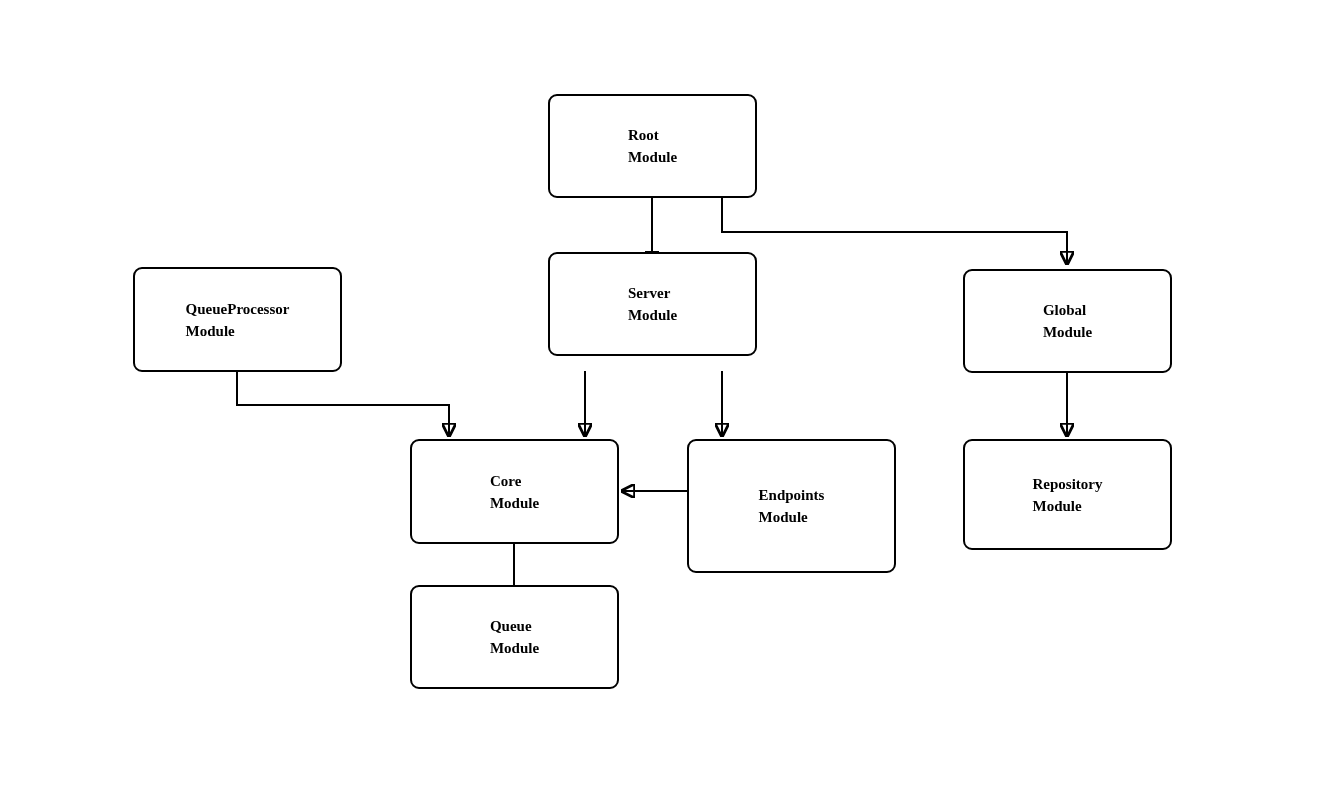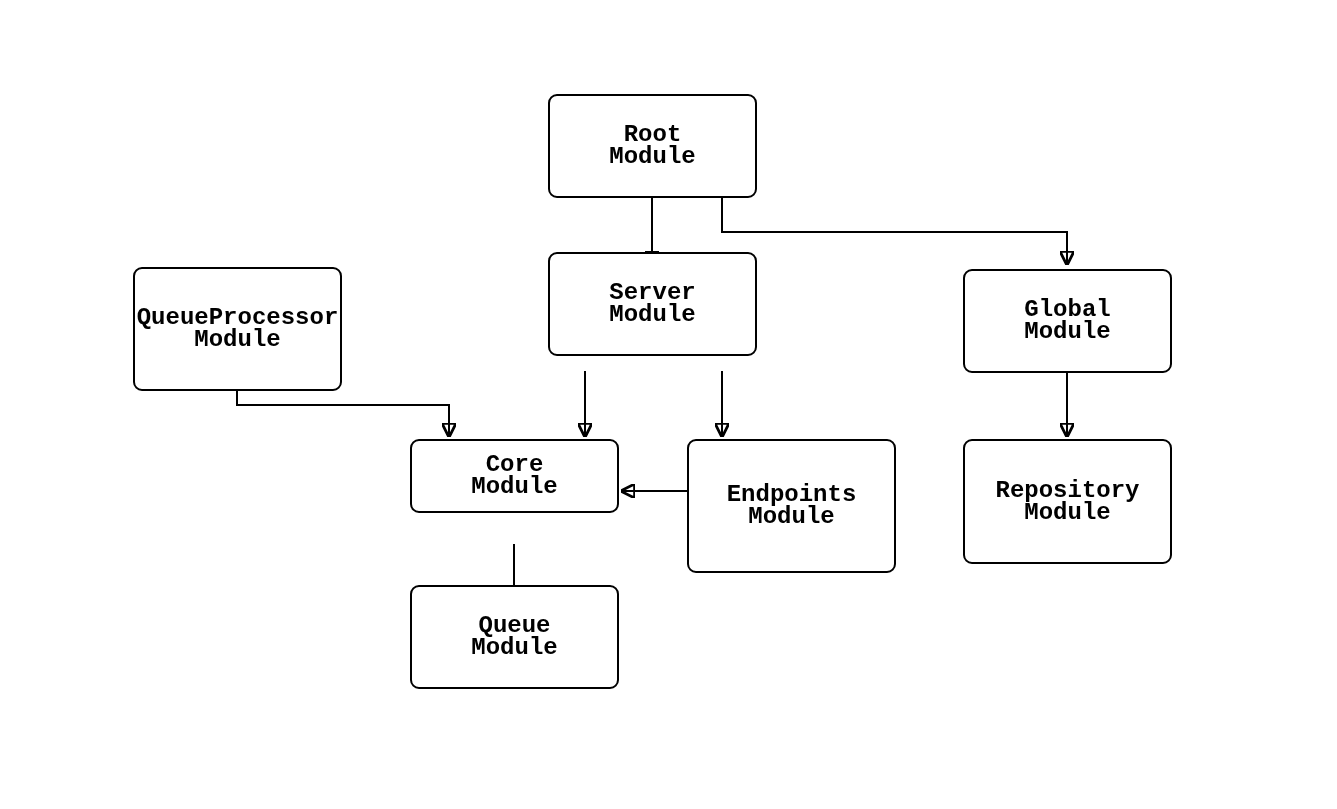--- a/index.html
+++ b/index.html
@@ -33,36 +33,35 @@
     height: 104px;
     box-sizing: border-box;
     background: #ffffff;
     border: 2px solid #000000;
     border-radius: 9px;
     display: flex;
     align-items: center;
     justify-content: center;
   }
   .node-label {
-    font-family: Liberation Mono, monospace;
+    font-family: Liberation Serif, serif;
     font-weight: bold;
-    font-size: 24px;
+    font-size: 15px;
     line-height: 22px;
     color: #000000;
-    text-align: center;
     white-space: pre-line;
   }
   
   .pos-root          { left: 548px; top:  94px; }
-  .pos-queueproc     { left: 133px; top: 267px; height: 124px; }
+  .pos-queueproc     { left: 133px; top: 267px; height: 105px; }
   .pos-server        { left: 548px; top: 252px; }
   .pos-global        { left: 963px; top: 269px; }
-  .pos-core          { left: 410px; top: 439px; height: 74px; }
+  .pos-core          { left: 410px; top: 439px; height: 105px; }
   .pos-endpoints     { left: 687px; top: 439px; height: 134px; }
-  .pos-repository    { left: 963px; top: 439px; height: 125px; }
+  .pos-repository    { left: 963px; top: 439px; height: 111px; }
   .pos-queue         { left: 410px; top: 585px; }
 </style>
 </head>
 <body>
 
 <div class="canvas">
 
   <svg class="edges" viewBox="0 0 1337 809" xmlns="http://www.w3.org/2000/svg">
     <defs>
       <marker id="arrowhead" viewBox="0 0 10 10" refX="9" refY="5" markerWidth="7" markerHeight="7" orient="auto">

